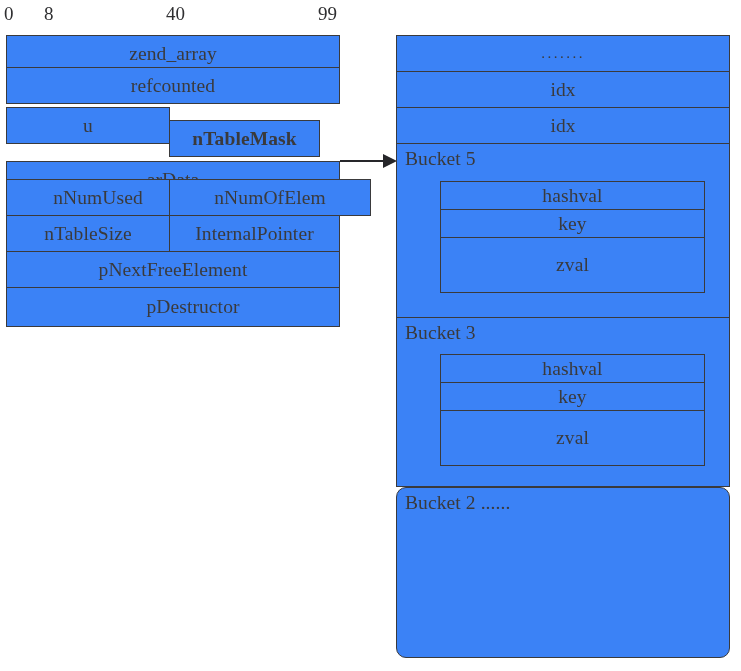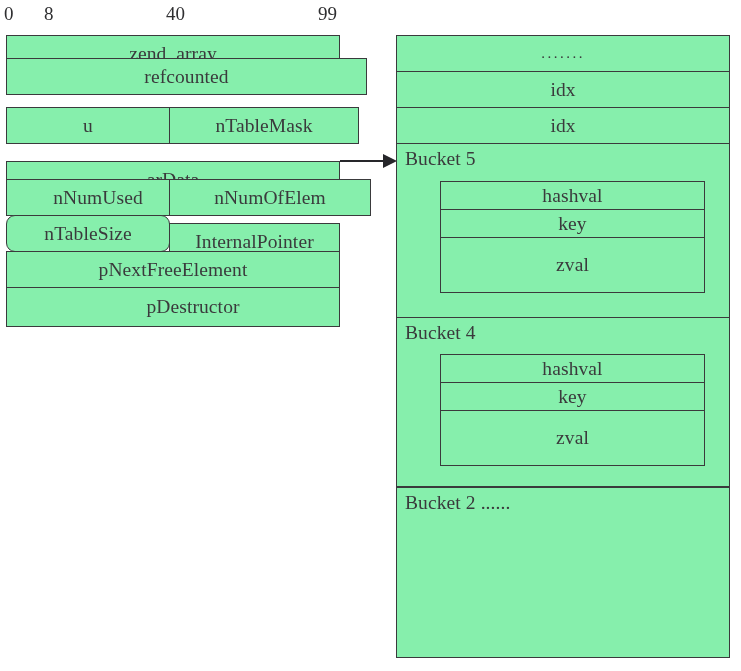--- a/index.html
+++ b/index.html
@@ -39,21 +39,21 @@
     line-height: 24px;
     color: #2f2f31;
     white-space: nowrap;
   }
 
   
   .box {
     position: absolute;
     box-sizing: border-box;
     border: 1.6px solid #3a3a3c;
-    background: #86efac;
+    background: #3b82f6;
     display: flex;
     align-items: center;
     justify-content: center;
     font-size: 19.5px;
     line-height: 1.1;
     color: #3a3a3c;
     letter-spacing: 0.1px;
   }
   .box.label-left {
     justify-content: flex-start;
@@ -93,46 +93,46 @@
     <span class="ruler-tick" style="left:166px;">40</span>
     <span class="ruler-tick" style="left:318px;">99</span>
   </div>
 
   <div>
 
     <div class="box" style="left:6px;  top:35px;  width:334px; height:37px;">
       <span>zend_array</span>
     </div>
 
-    <div class="box" style="left:6px;  top:58px;  width:361px; height:37px;">
+    <div class="box" style="left:6px;  top:67px;  width:334px; height:37px;">
       <span>refcounted</span>
     </div>
 
     <div class="box" style="left:6px;  top:107px; width:164px; height:37px;">
       <span>u</span>
     </div>
-    <div class="box" style="left:169px;top:107px; width:190px; height:37px;">
+    <div class="box" style="left:169px;top:120px; width:151px; height:37px;font-weight:bold;">
       <span>nTableMask</span>
     </div>
 
     <div class="box" style="left:6px;  top:143px; width:334px; height:37px;margin-top:18px;">
       <span>arData</span>
     </div>
 
     <div class="box" style="left:6px;  top:179px; width:184px; height:37px;">
       <span>nNumUsed</span>
     </div>
     <div class="box" style="left:169px;top:179px; width:202px; height:37px;">
       <span>nNumOfElem</span>
     </div>
 
-    <div class="box" style="left:6px;  top:215px; width:164px; height:37px;border-radius:9px;">
+    <div class="box" style="left:6px;  top:215px; width:164px; height:37px;">
       <span>nTableSize</span>
     </div>
-    <div class="box" style="left:169px;top:215px; width:171px; height:37px;margin-top:8px;">
+    <div class="box" style="left:169px;top:215px; width:171px; height:37px;">
       <span>InternalPointer</span>
     </div>
 
     <div class="box" style="left:6px;  top:251px; width:334px; height:37px;">
       <span>pNextFreeElement</span>
     </div>
 
     <div class="box" style="left:6px;  top:287px; width:334px; height:40px;padding-left:40px;">
       <span>pDestructor</span>
     </div>
@@ -163,31 +163,31 @@
       <span>hashval</span>
     </div>
     <div class="box" style="left:440px; top:209px; width:265px; height:29px;">
       <span>key</span>
     </div>
     <div class="box" style="left:440px; top:237px; width:265px; height:56px;">
       <span>zval</span>
     </div>
 
     <div class="box label-left" style="left:396px; top:317px; width:334px; height:170px;">
-      <span>Bucket 4</span>
+      <span>Bucket 3</span>
     </div>
     <div class="box" style="left:440px; top:354px; width:265px; height:29px;">
       <span>hashval</span>
     </div>
     <div class="box" style="left:440px; top:382px; width:265px; height:29px;">
       <span>key</span>
     </div>
     <div class="box" style="left:440px; top:410px; width:265px; height:56px;">
       <span>zval</span>
     </div>
 
-    <div class="box label-left" style="left:396px; top:487px; width:334px; height:171px;">
+    <div class="box label-left" style="left:396px; top:487px; width:334px; height:171px;border-radius:10px;">
       <span>Bucket 2 ......</span>
     </div>
 
   </div>
 
 </div>
 
 </body></html>

